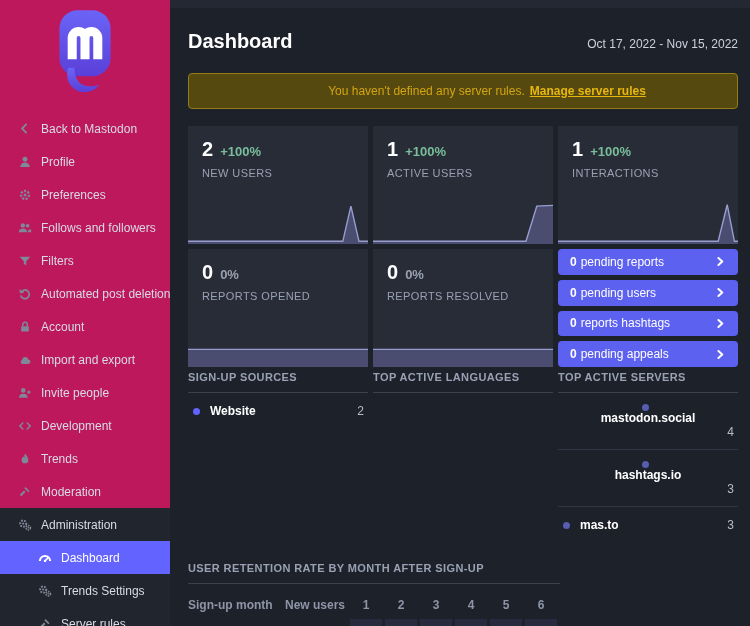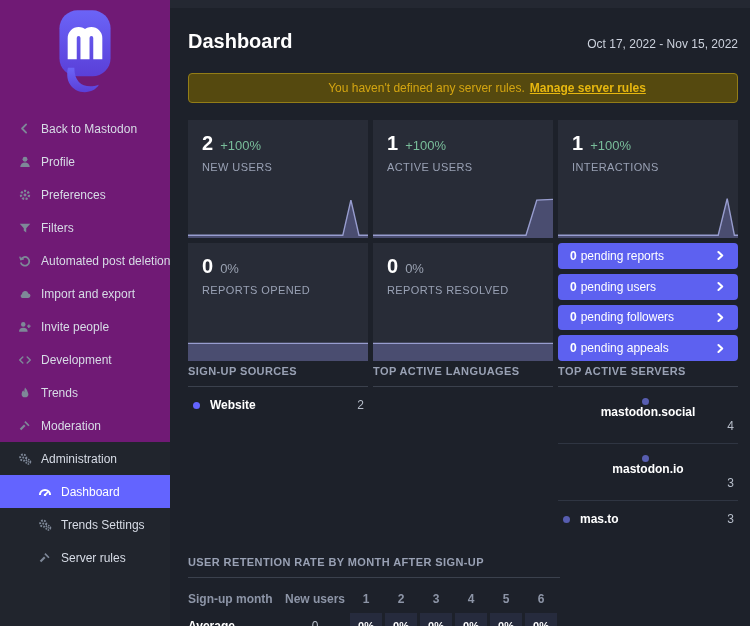--- a/index.html
+++ b/index.html
@@ -5,48 +5,48 @@
   * { box-sizing: border-box; }
   html,body { margin:0; padding:0; }
   body {
     width:750px; height:626px; overflow:hidden;
     background:#1d212a;
     font-family:"Liberation Sans", sans-serif;
   }
   .app { display:flex; width:750px; height:626px; }
 
   
-  .sidebar { width:170px; flex:none; background:#701a75; display:flex; flex-direction:column; overflow:hidden; }
+  .sidebar { width:170px; flex:none; background:#be185d; display:flex; flex-direction:column; overflow:hidden; }
   .logo-wrap { height:112px; display:flex; justify-content:center; padding-top:6px; flex:none; }
   .nav { display:flex; flex-direction:column; flex:1; }
   .nav-item { height:33px; flex:none; display:flex; align-items:center; padding-left:17px; gap:9px;
               color:#d7dce6; font-size:12px; cursor:pointer; white-space:nowrap; }
   .nav-item .icn { width:15px; height:15px; flex:none; color:#7e8898; display:flex; align-items:center; justify-content:center; }
   .nav-item.sub { padding-left:37px; }
   .nav-item.active { background:#6364ff; color:#ffffff; }
   .nav-item.active .icn { color:#ffffff; }
   .admin-group { background:#21252d; flex:1; }
 
   
   .main { flex:1; border-top:8px solid #242832; padding:0 12px 0 18px; overflow:hidden; }
   .header-row { display:flex; justify-content:space-between; align-items:baseline; margin-top:22px; }
   .page-title { font-size:20px; font-weight:bold; color:#ffffff; margin:0; }
   .date-range { font-size:12px; color:#ccd2dd; font-weight:normal; }
 
-  .banner { margin-top:20px; height:30px; background:#55490f; border:1px solid #937d17; border-radius:4px;
+  .banner { margin-top:20px; height:36px; background:#55490f; border:1px solid #937d17; border-radius:4px;
             display:flex; align-items:center; justify-content:center; gap:5px; font-size:12px; color:#d4a511;padding-left:48px; }
   .banner a { color:#e7b70f; font-weight:bold; text-decoration:underline; cursor:pointer; }
 
   .grid3 { display:grid; grid-template-columns:1fr 1fr 1fr; gap:5px; }
   .stats-grid { margin-top:17px; }
   .card { background:#282c37; height:118px; position:relative; overflow:hidden; }
   .card-inner { padding:13px 14px 0; position:relative; z-index:1; }
   .value-row { display:flex; align-items:baseline; gap:7px; }
   .value { color:#ffffff; font-size:20px; font-weight:bold; line-height:1; }
-  .delta { color:#79bd9a; font-size:13px; font-weight:normal; }
+  .delta { color:#79bd9a; font-size:13px; font-weight:bold; }
   .delta.muted { color:#99a1b0; }
   .metric-label { margin-top:8px; font-size:11px; color:#99a1b4; letter-spacing:.4px; }
   .spark { position:absolute; left:0; bottom:0; width:100%; height:42px; display:block; }
 
   .pending-col { display:flex; flex-direction:column; gap:5px; height:118px; }
   .pending-btn { flex:1; background:#5d61f0; border:none; border-radius:4px; display:flex; align-items:center;
                  padding:0 12px; color:#ffffff; font-size:12px; cursor:pointer; font-family:inherit; text-align:left; }
   .pending-btn b { margin-right:4px; }
   .chev { margin-left:auto; width:11px; height:11px; flex:none; }
 
@@ -113,33 +113,53 @@
             <svg width="14" height="14" viewBox="0 0 16 16">
               <circle cx="8" cy="8" r="4.6" fill="none" stroke="currentColor" stroke-width="2.6" stroke-dasharray="2.4 1.6"></circle>
               <circle cx="8" cy="8" r="1.7" fill="currentColor"></circle>
             </svg>
           </span>
         <span>Preferences</span>
       </div>
       <div class="nav-item">
         <span class="icn">
             <svg width="14" height="14" viewBox="0 0 16 16">
+              <circle cx="5.6" cy="5" r="2.5" fill="currentColor"></circle>
+              <circle cx="11" cy="5.4" r="2.1" fill="currentColor"></circle>
+              <path d="M1 12.9 a4.7 4.3 0 0 1 9.4 0 z" fill="currentColor"></path>
+              <path d="M11.2 12.9 a3.8 3.5 0 0 1 3.8 -3.4 v3.4 z" fill="currentColor"></path>
+            </svg>
+          </span>
+        <span>Follows and followers</span>
+      </div>
+      <div class="nav-item">
+        <span class="icn">
+            <svg width="14" height="14" viewBox="0 0 16 16">
               <path d="M2 3 h12 l-4.6 5.2 v4.8 l-2.8 -1.9 v-2.9 z" fill="currentColor"></path>
             </svg>
           </span>
         <span>Filters</span>
       </div>
       <div class="nav-item">
         <span class="icn">
             <svg width="14" height="14" viewBox="0 0 16 16">
               <path d="M3.4 6.2 a5 5 0 1 1 -0.3 3.6" fill="none" stroke="currentColor" stroke-width="2"></path>
               <path d="M2 3 l1.2 3.4 3.4 -1" fill="none" stroke="currentColor" stroke-width="1.6"></path>
             </svg>
           </span>
         <span>Automated post deletion</span>
+      </div>
+      <div class="nav-item">
+        <span class="icn">
+            <svg width="14" height="14" viewBox="0 0 16 16">
+              <rect x="3.6" y="7" width="8.8" height="6.2" rx="1.2" fill="currentColor"></rect>
+              <path d="M5.4 7 V5.2 a2.6 2.6 0 0 1 5.2 0 V7" fill="none" stroke="currentColor" stroke-width="1.8"></path>
+            </svg>
+          </span>
+        <span>Account</span>
       </div>
       <div class="nav-item">
         <span class="icn">
             <svg width="14" height="14" viewBox="0 0 16 16">
               <path d="M4.6 12.5 h6.9 a2.6 2.6 0 0 0 0.3 -5.2 a3.8 3.8 0 0 0 -7.4 0.9 a2.3 2.3 0 0 0 0.2 4.3 z" fill="currentColor"></path>
             </svg>
           </span>
         <span>Import and export</span>
       </div>
       <div class="nav-item">
@@ -316,21 +336,21 @@
         </button>
         <button class="pending-btn">
           <b>0</b>
           <span>pending users</span>
           <svg class="chev" viewBox="0 0 16 16">
               <polyline points="5,3 10.5,8 5,13" fill="none" stroke="#ffffff" stroke-width="3" stroke-linecap="round" stroke-linejoin="round"></polyline>
             </svg>
         </button>
         <button class="pending-btn">
           <b>0</b>
-          <span>pending followers</span>
+          <span>reports hashtags</span>
           <svg class="chev" viewBox="0 0 16 16">
               <polyline points="5,3 10.5,8 5,13" fill="none" stroke="#ffffff" stroke-width="3" stroke-linecap="round" stroke-linejoin="round"></polyline>
             </svg>
         </button>
         <button class="pending-btn">
           <b>0</b>
           <span>pending appeals</span>
           <svg class="chev" viewBox="0 0 16 16">
               <polyline points="5,3 10.5,8 5,13" fill="none" stroke="#ffffff" stroke-width="3" stroke-linecap="round" stroke-linejoin="round"></polyline>
             </svg>
@@ -354,21 +374,21 @@
 
       <section>
         <div class="section-title">TOP ACTIVE SERVERS</div>
         <div class="list-item ruled">
           <span class="dot" style="background: rgb(87, 93, 176);"></span>
           <span class="item-label">mastodon.social</span>
           <span class="item-count">4</span>
         </div>
         <div class="list-item ruled">
           <span class="dot" style="background: rgb(87, 93, 176);"></span>
-          <span class="item-label">mastodon.io</span>
+          <span class="item-label">hashtags.io</span>
           <span class="item-count">3</span>
         </div>
         <div class="list-item">
           <span class="dot" style="background: rgb(87, 93, 176);"></span>
           <span class="item-label">mas.to</span>
           <span class="item-count">3</span>
         </div>
       </section>
     </div>
 

